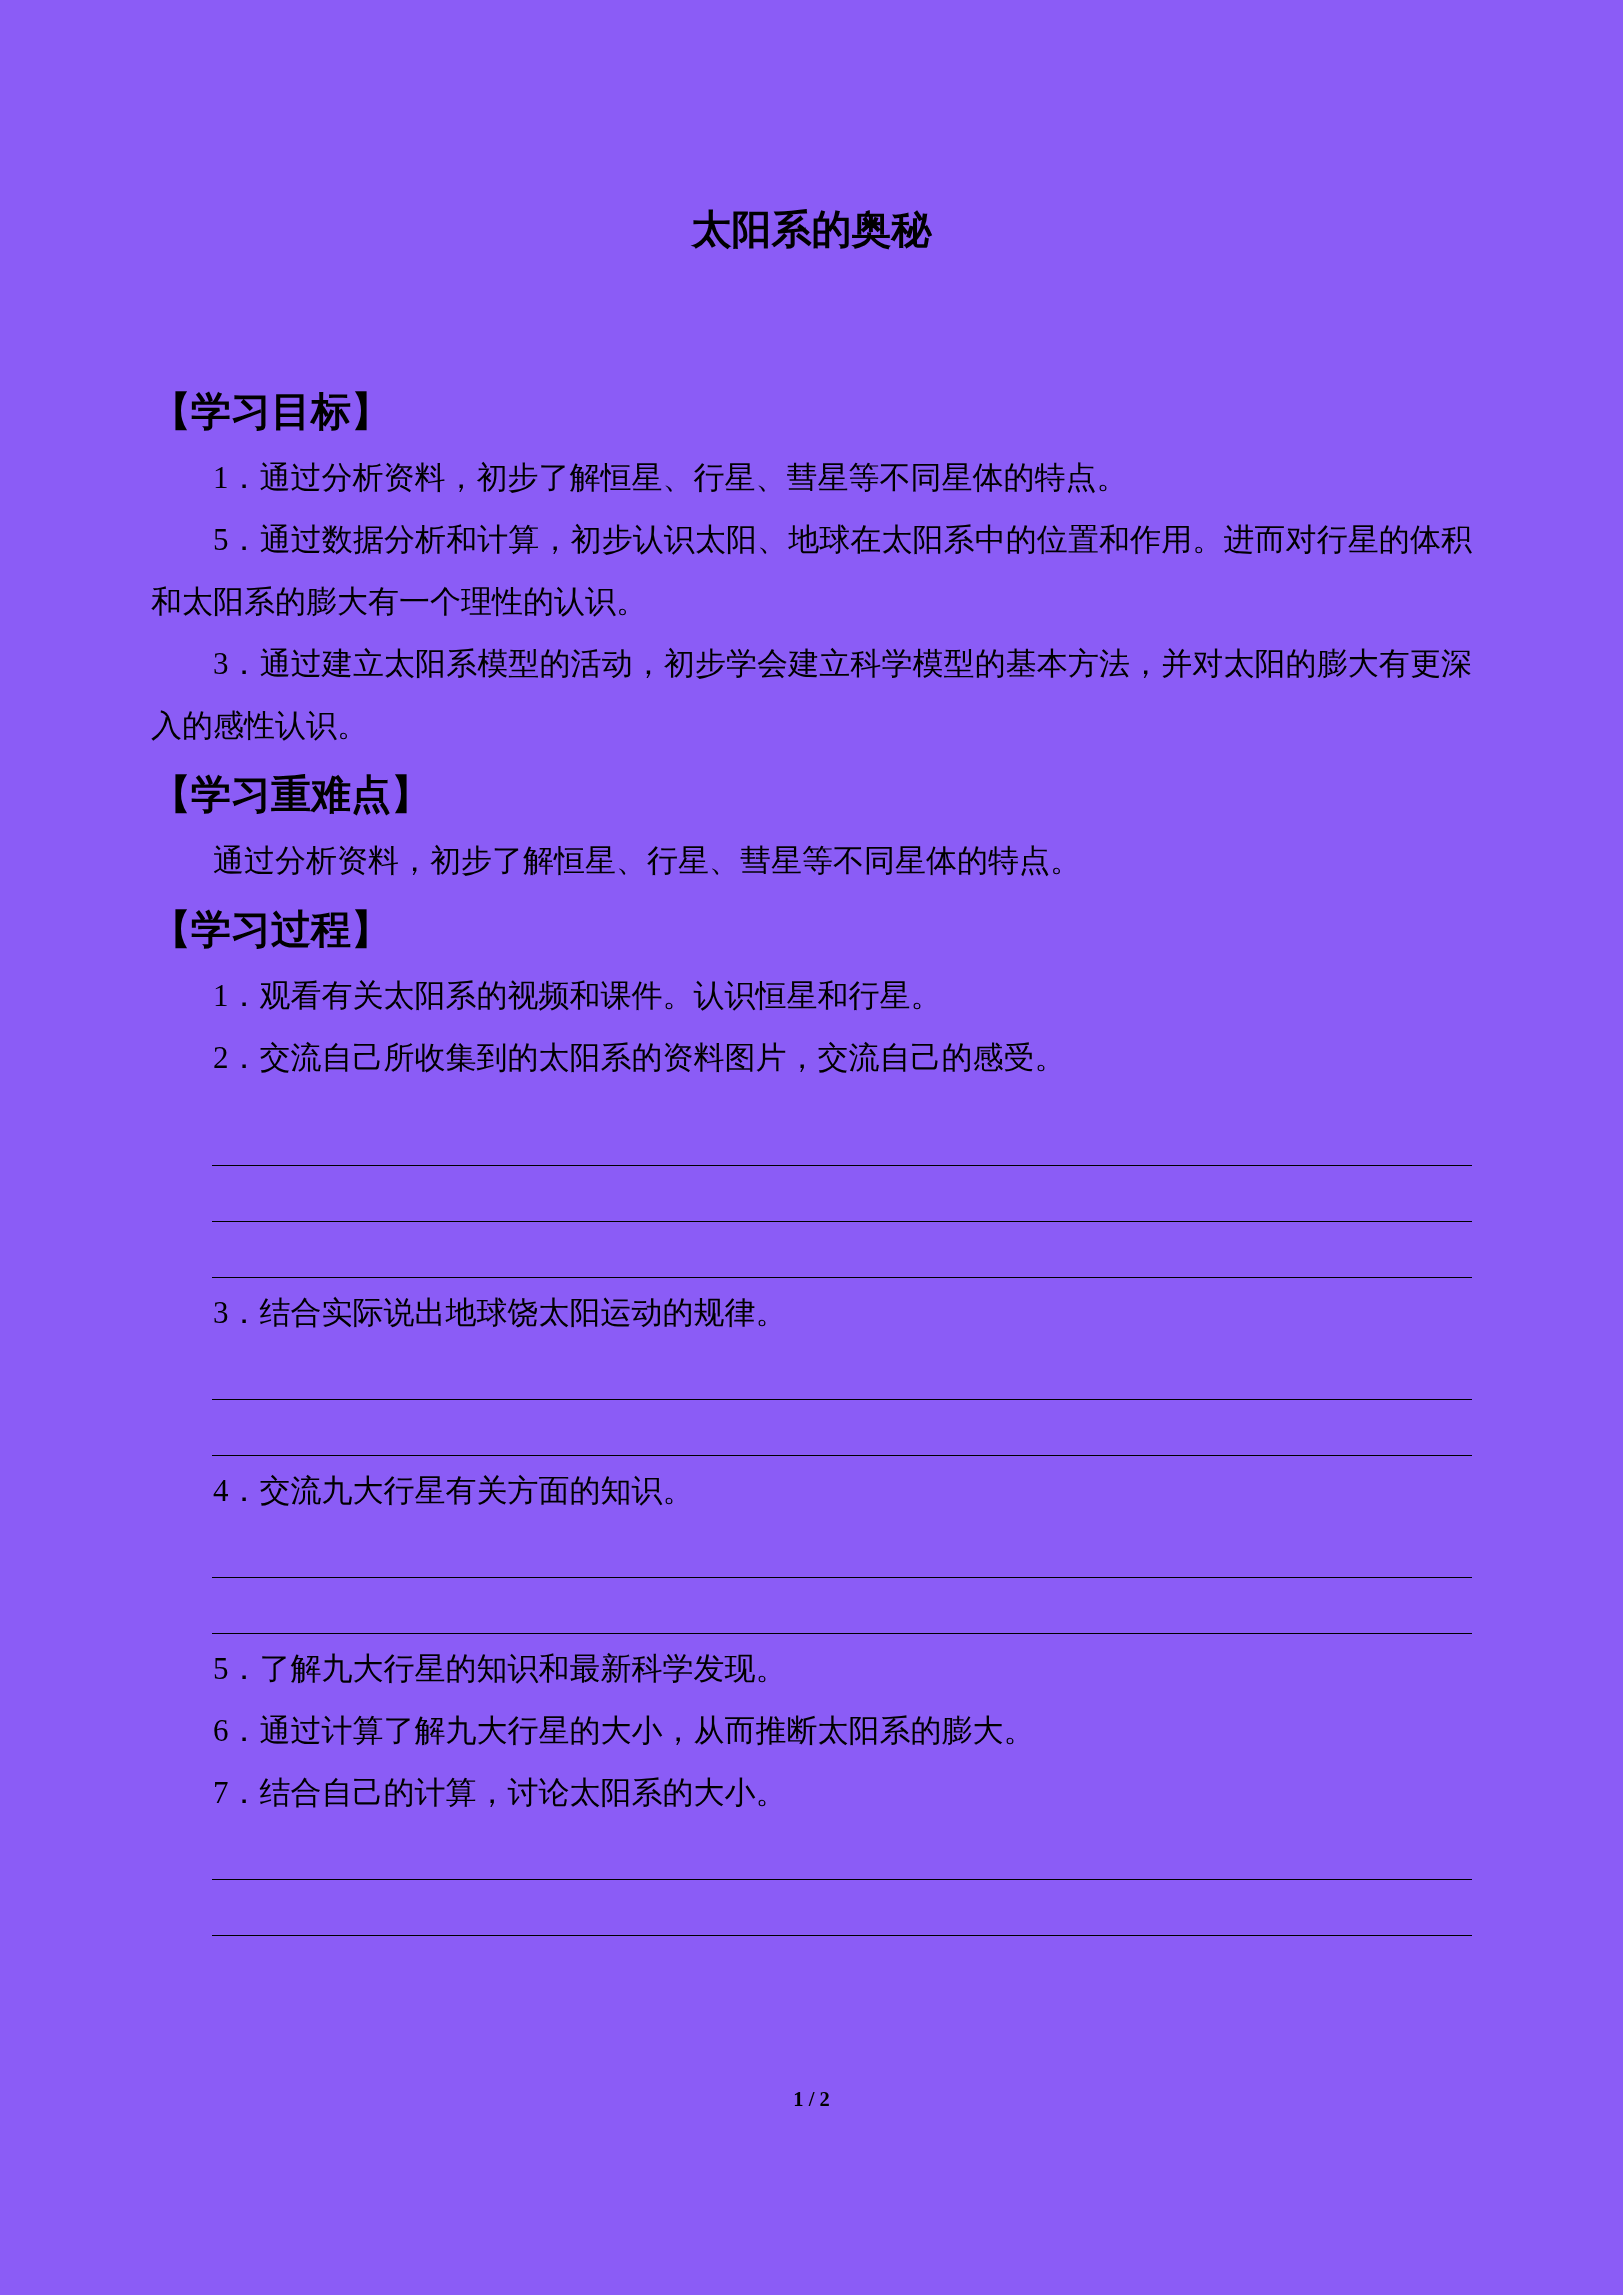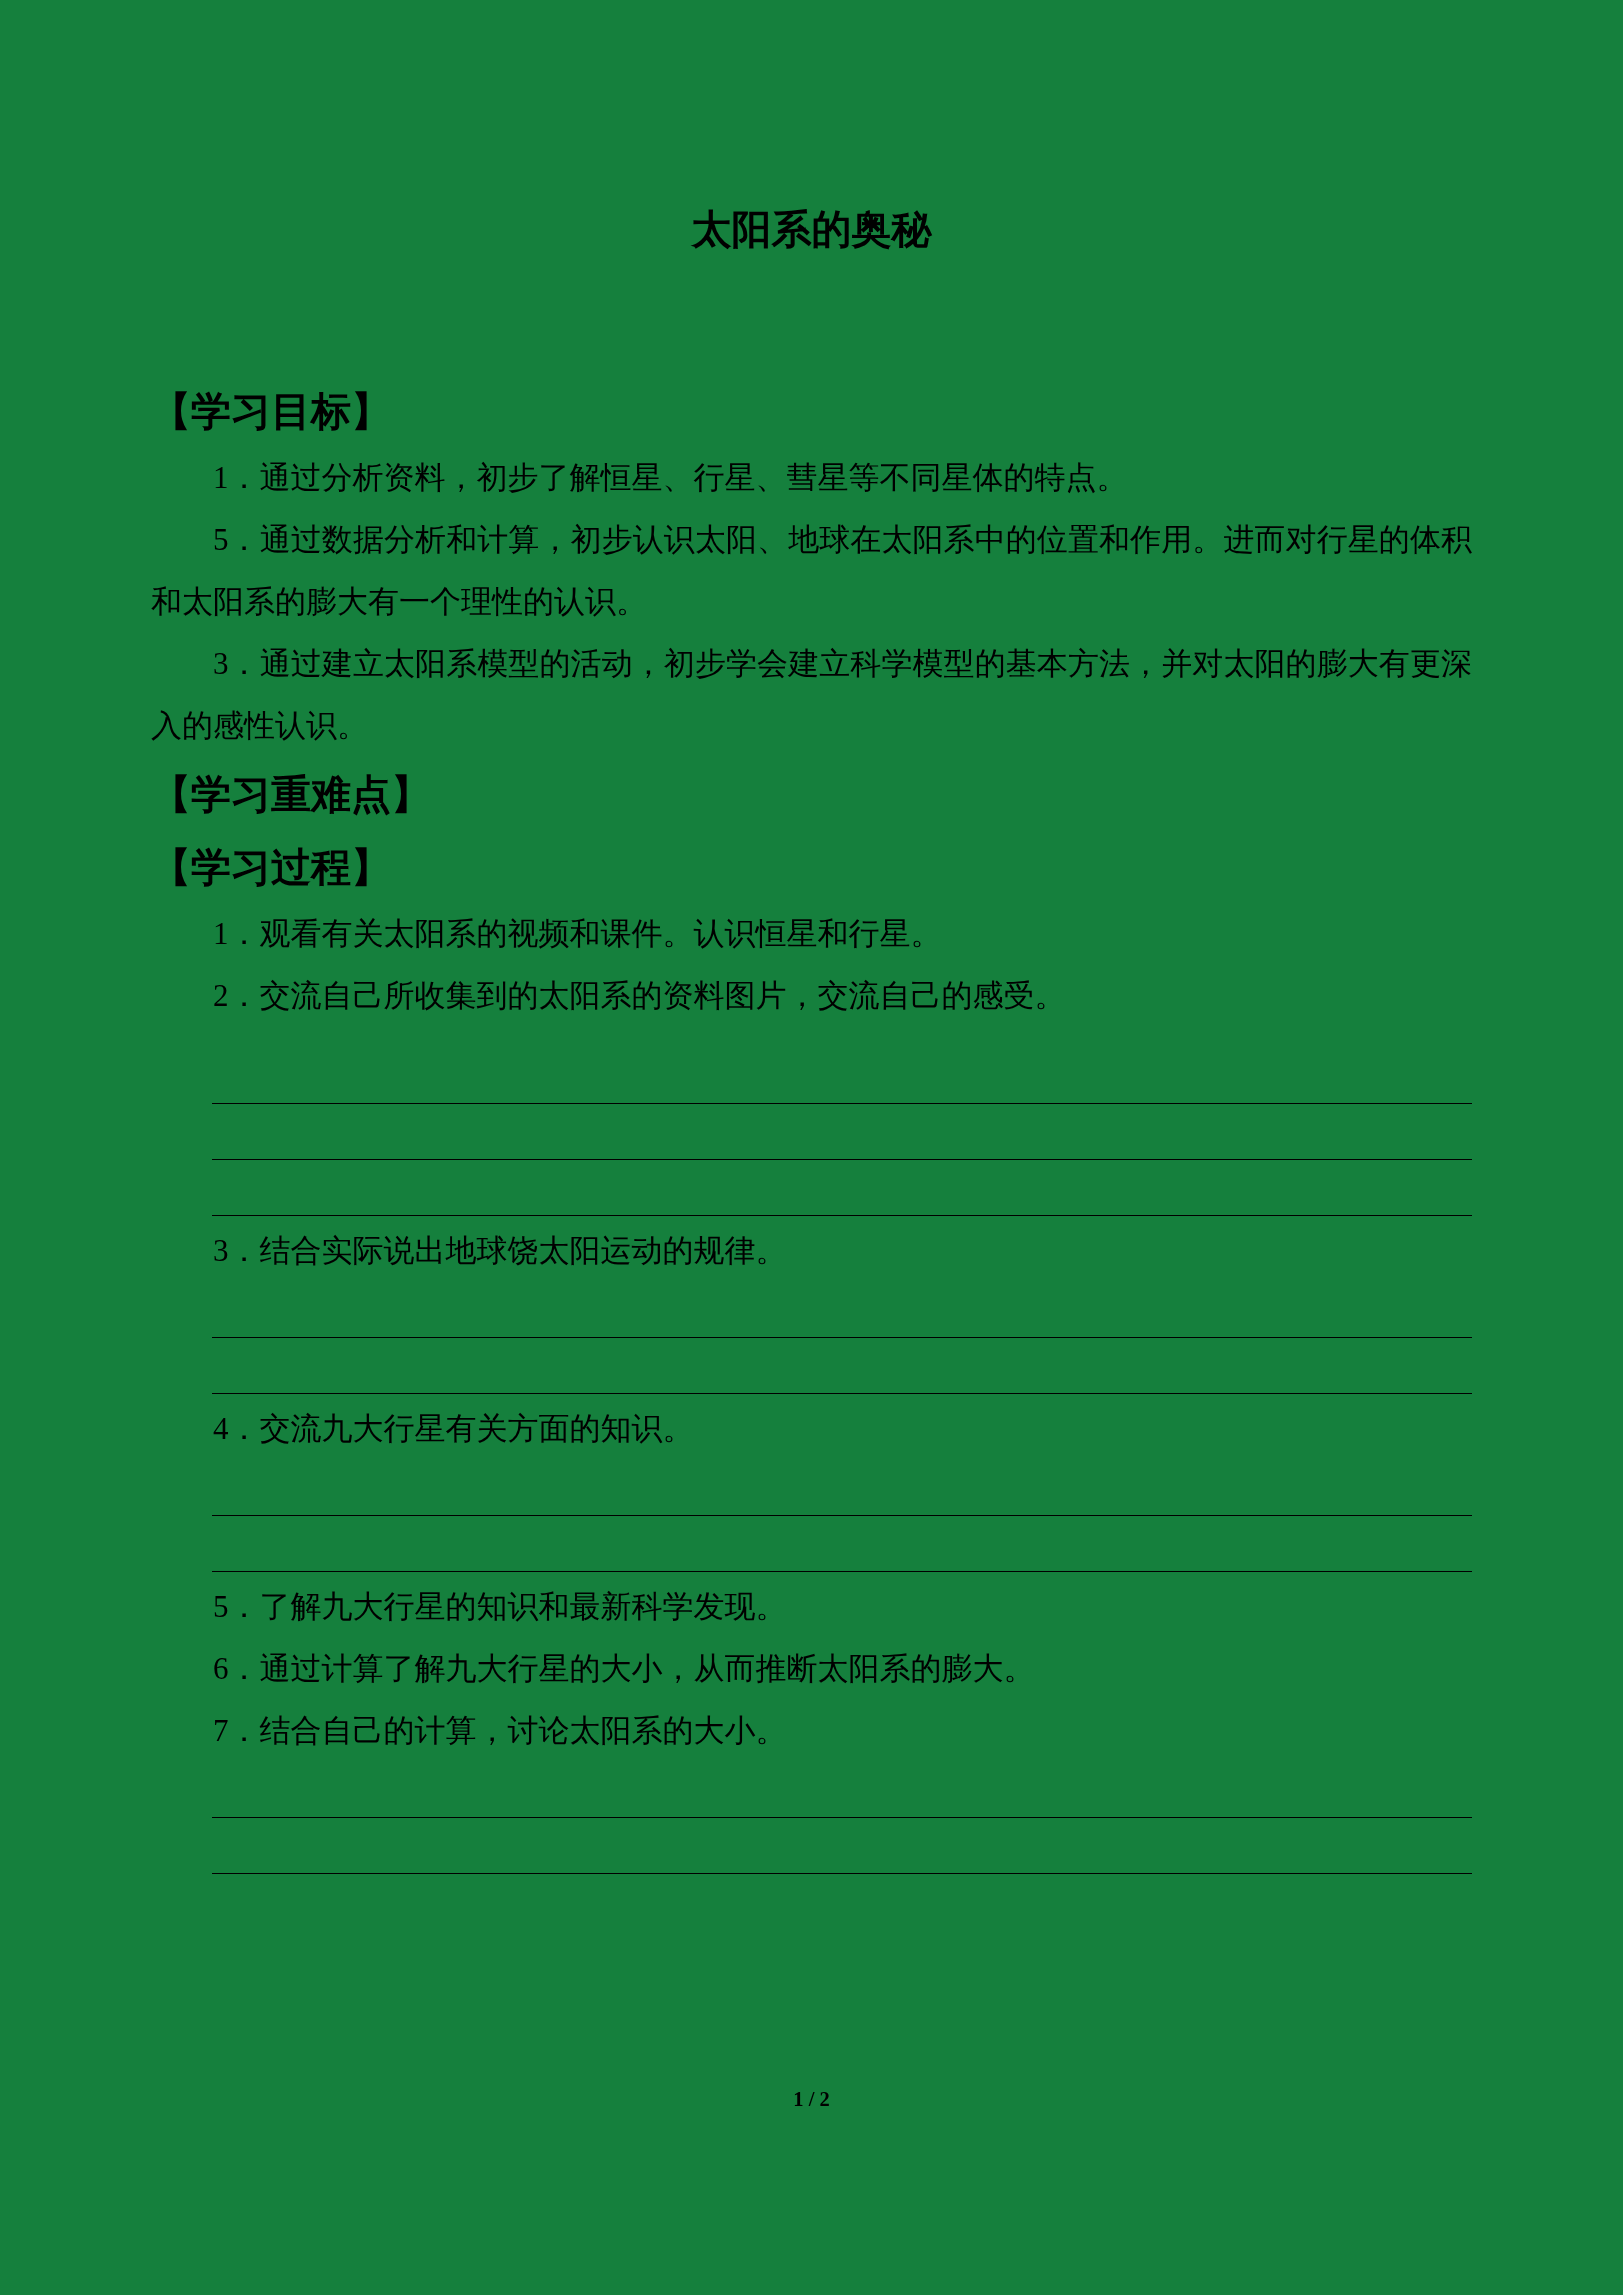--- a/index.html
+++ b/index.html
@@ -4,21 +4,21 @@
   <style>
     html, body {
       margin: 0;
       padding: 0;
       background: #ffffff;
     }
     .page {
       position: relative;
       width: 1623px;
       height: 2295px;
-      background: #15803d;
+      background: #8b5cf6;
       color: #000000;
       font-family: "Liberation Serif", "DejaVu Serif", serif;
       overflow: hidden;
       box-sizing: border-box;
     }
     .content {
       padding: 205px 151px 0 151px;
       box-sizing: border-box;
     }
     .doc-title {
@@ -79,20 +79,21 @@
   <div class="content">
 
     <h1 class="doc-title">太阳系的奥秘</h1>
 
     <h2 class="sec-heading">【学习目标】</h2>
     <p class="para">1．通过分析资料，初步了解恒星、行星、彗星等不同星体的特点。</p>
     <p class="para">5．通过数据分析和计算，初步认识太阳、地球在太阳系中的位置和作用。进而对行星的体积和太阳系的膨大有一个理性的认识。</p>
     <p class="para">3．通过建立太阳系模型的活动，初步学会建立科学模型的基本方法，并对太阳的膨大有更深入的感性认识。</p>
 
     <h2 class="sec-heading">【学习重难点】</h2>
+    <p class="para">通过分析资料，初步了解恒星、行星、彗星等不同星体的特点。</p>
 
     <h2 class="sec-heading">【学习过程】</h2>
 
     <p class="para">1．观看有关太阳系的视频和课件。认识恒星和行星。</p>
     <p class="para">2．交流自己所收集到的太阳系的资料图片，交流自己的感受。</p>
 
     <div class="answer-lines gap-top">
       <div class="answer-line"></div>
       <div class="answer-line"></div>
       <div class="answer-line"></div>

